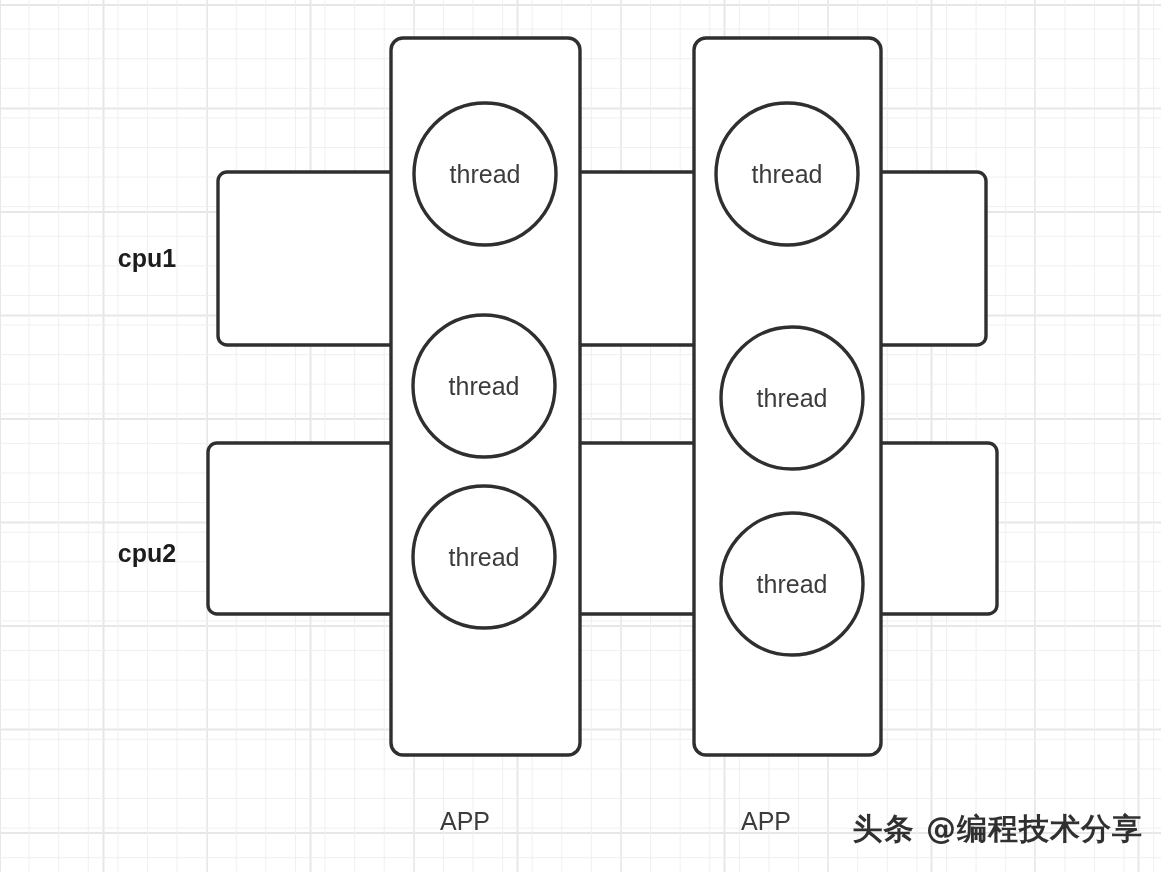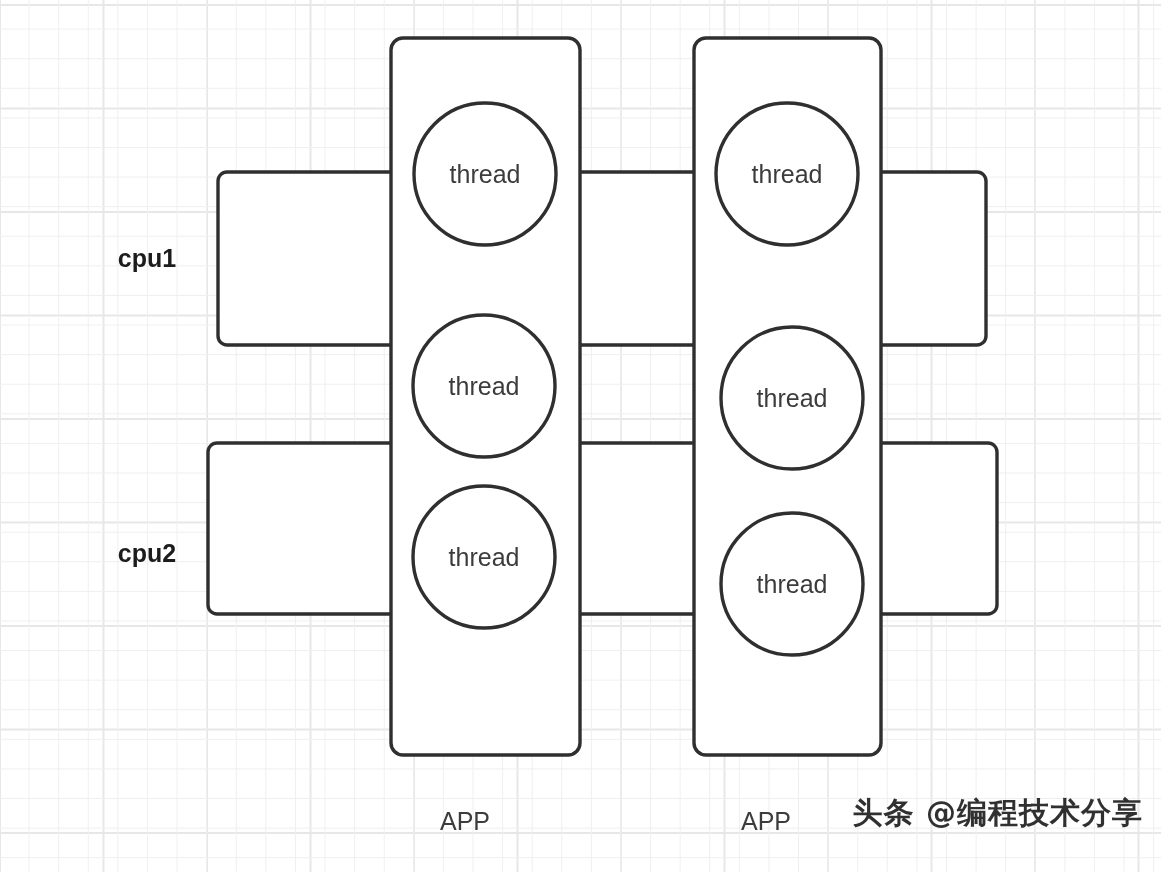--- a/index.html
+++ b/index.html
@@ -56,21 +56,21 @@
   .app-label {
     font-family: "Liberation Sans", sans-serif;
     font-size: 25px;
     fill: #3c3c3c;
     text-anchor: middle;
     dominant-baseline: middle;
   }
   .watermark {
     position: absolute;
     right: 18px;
-    bottom: 38px;
+    bottom: 22px;
     font-family: "DejaVu Sans", sans-serif;
     font-size: 30px;
     font-weight: bold;
     color: #1f1f1f;
     letter-spacing: 1px;
     white-space: nowrap;
     opacity: 0.92;
   }
 </style>
 </head>

